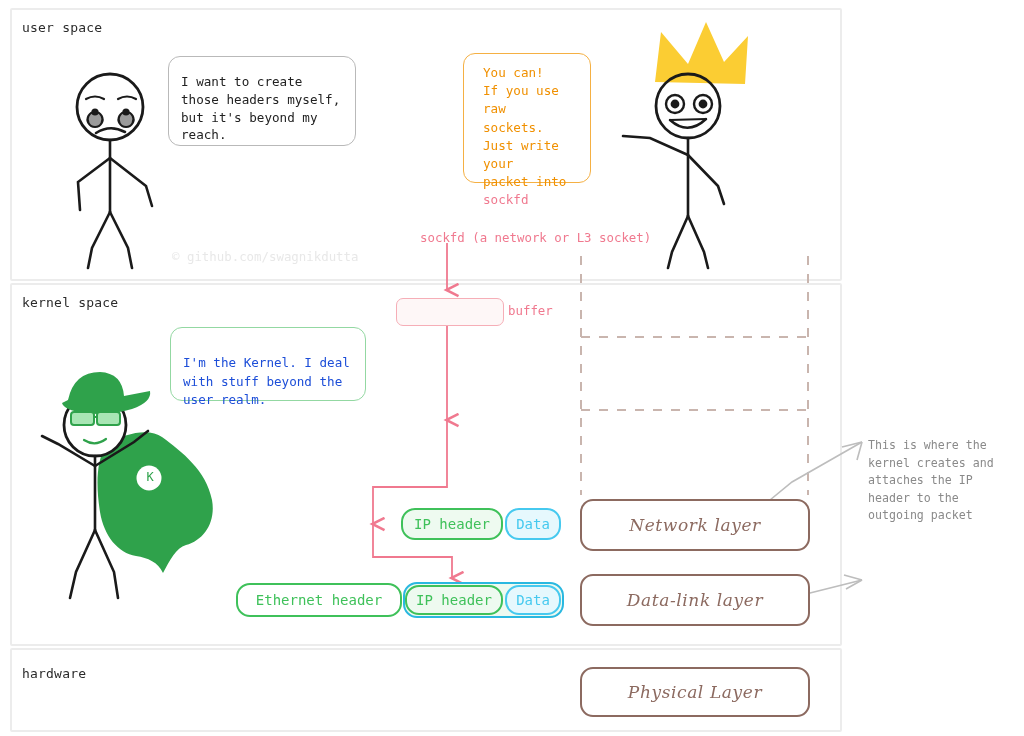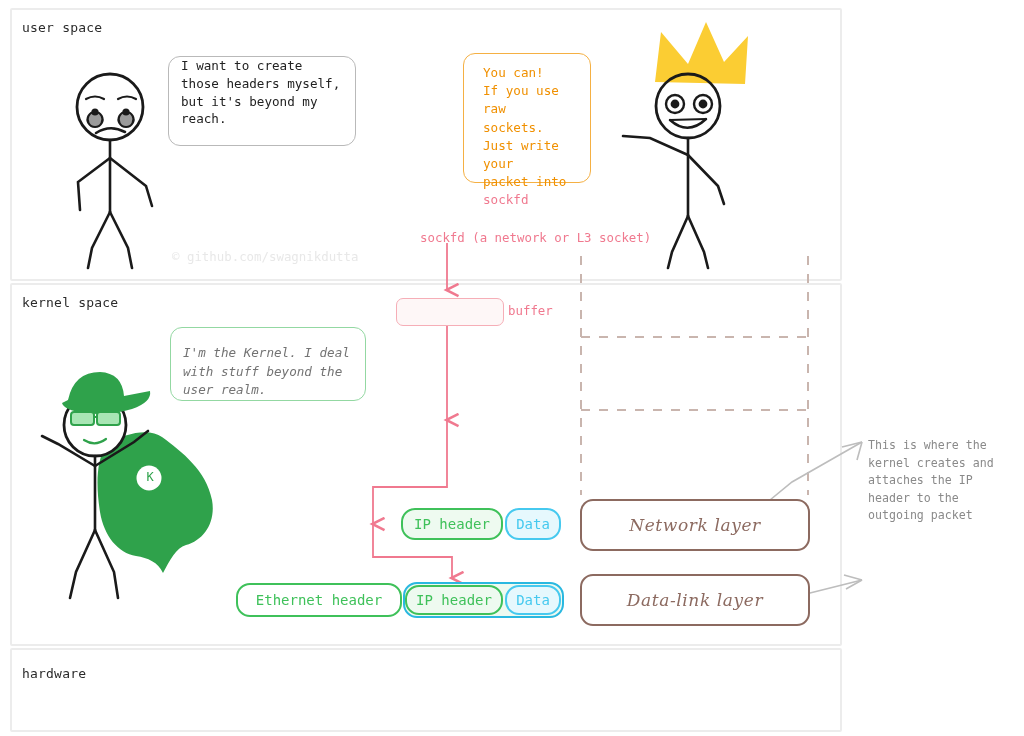--- a/index.html
+++ b/index.html
@@ -27,33 +27,32 @@
 
   
   .bubble{
     position:absolute;border-radius:12px;background:#fff;
     font-family:"DejaVu Sans Mono","Liberation Mono",monospace;
     white-space:pre-line;box-sizing:border-box;
   }
   #bubble-user{
     left:168px;top:56px;width:188px;height:90px;
     border:1.6px solid #b9b9b9;color:#222;font-size:12.6px;line-height:17.8px;
-    padding:0 12px;
+    padding:16px 12px;
   }
   #bubble-raw{
     left:463px;top:53px;width:128px;height:130px;
     border:1.8px solid #f5b043;color:#f09000;font-size:12.6px;line-height:18.2px;
     padding:10px 19px;
   }
   #bubble-raw .pink{color:#f0798f;}
   #bubble-kernel{
     left:170px;top:327px;width:196px;height:74px;
-    border:1.6px solid #93d8a2;color:#737373;font-size:12.6px;line-height:18.5px;
-    padding:16px 12px;
-    font-style:italic;
+    border:1.6px solid #93d8a2;color:#1d4ed8;font-size:12.6px;line-height:18.5px;
+    padding:26px 12px;
   }
 
   
   .pktbox{
     position:absolute;box-sizing:border-box;display:flex;align-items:center;
     justify-content:center;font-family:"DejaVu Sans Mono","Liberation Mono",monospace;
     font-size:14px;
     border-radius:14px;
   }
   .ip-a{left:401px;top:508px;width:102px;height:32px;border:2px solid #3fc15a;background:#eefaf0;color:#3fc15a;}
@@ -231,20 +230,21 @@
   <div class="pktbox ip-a">IP header</div>
   <div class="pktbox data-a">Data</div>
 
   <div class="pktbox eth-b">Ethernet header</div>
   <div class="pktbox wrap-b"></div>
   <div class="pktbox ip-b">IP header</div>
   <div class="pktbox data-b">Data</div>
 
   <div class="layerbox" id="layer-network">Network layer</div>
   <div class="layerbox" id="layer-datalink">Data-link layer</div>
+  <div class="layerbox" id="layer-physical">Physical Layer</div>
 
   <div class="anno" id="anno-ip">This is where the
 kernel creates and
 attaches the IP
 header to the
 outgoing packet</div>
 
   <div id="watermark">© github.com/swagnikdutta</div>
 
 </div>

